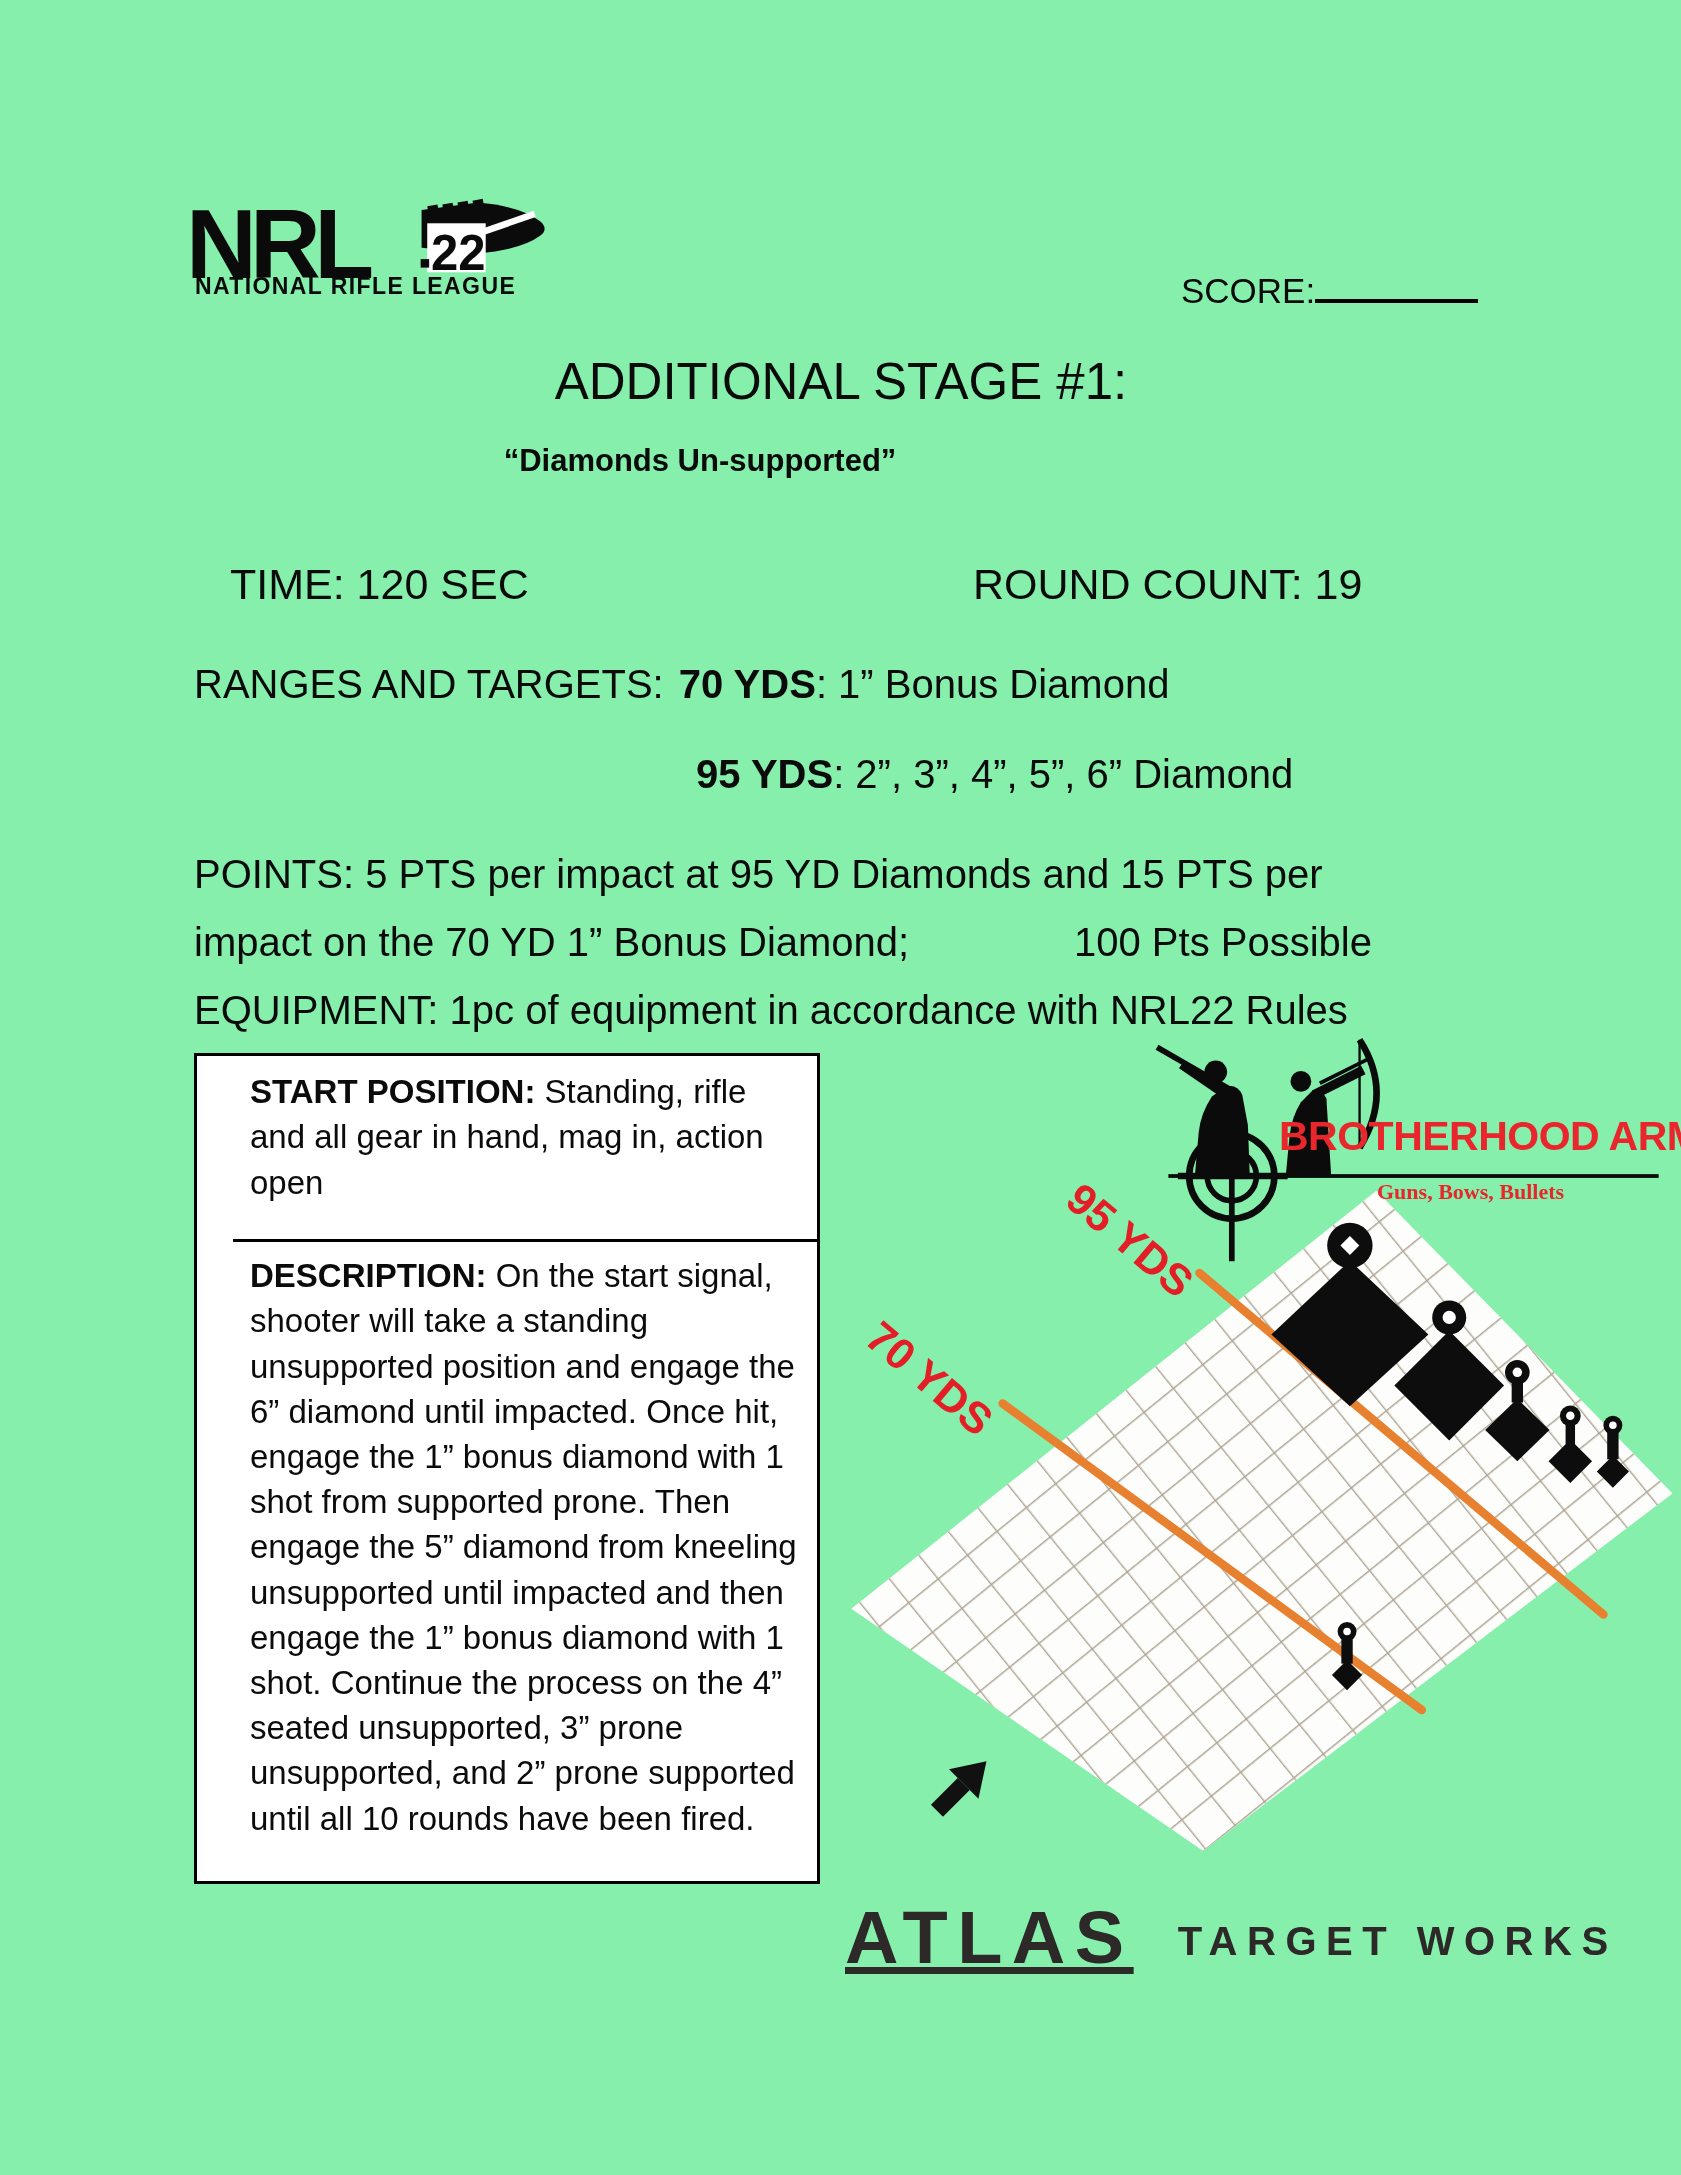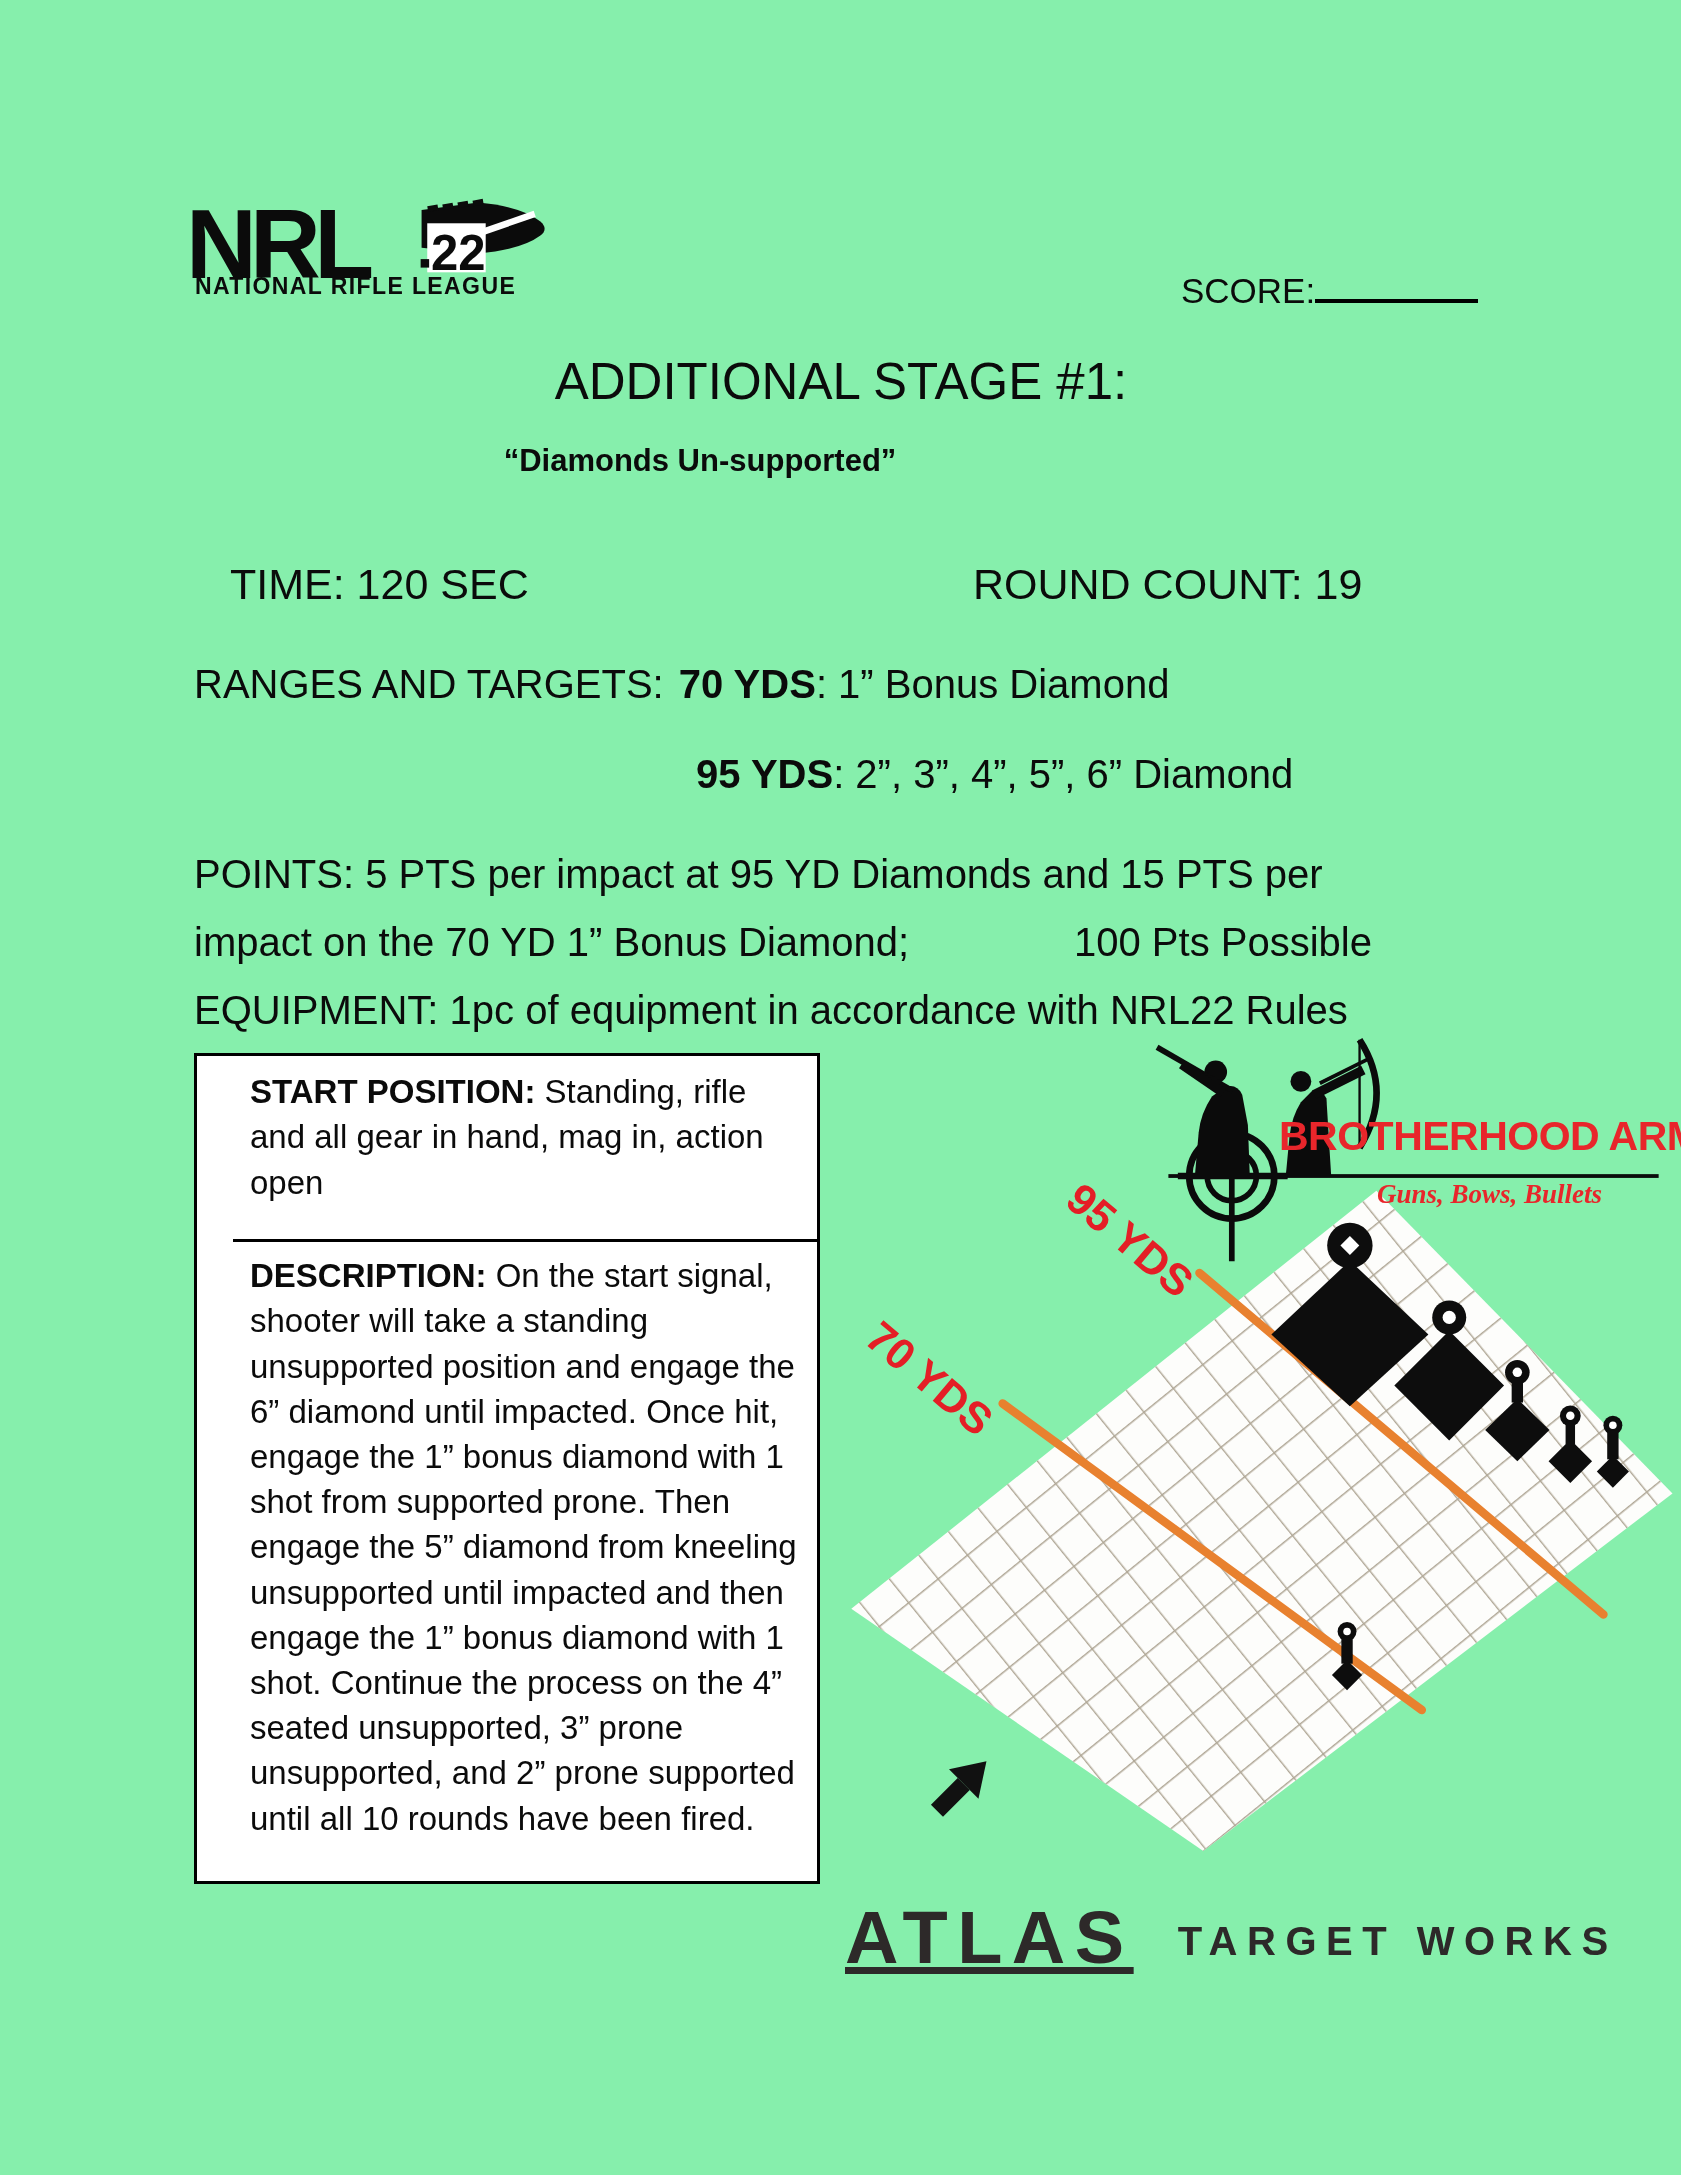--- a/index.html
+++ b/index.html
@@ -22,21 +22,21 @@
 
   
   .info-box { width:626px; height:831px; border:3.8px solid #000; background:#fff; }
   .info-box .sect1 { padding:13.2px 19px 34px 17px; border-bottom:3.8px solid #000; }
   .info-box .sect2 { padding:11.4px 19px 9.5px 17px; }
   .box-text { font-size:33px; line-height:1.37;margin-left:36px; }
   .box-text b { font-weight:700; }
 
   
   .brand-name { font-size:41px; font-weight:700; letter-spacing:-0.5px; color:#e8262b; white-space:nowrap; }
-  .brand-tag { font-family:"Liberation Serif", serif; font-style:italic; font-weight:700; font-size:27px; color:#e8262b; white-space:nowrap; }
+  .brand-tag { font-family:"Liberation Serif", serif; font-weight:700; font-size:22px; color:#e8262b; white-space:nowrap; }
 
   
   .atlas-row { display:flex; align-items:flex-end; }
   .atlas-word { font-size:74px; font-weight:900; letter-spacing:9.5px; line-height:0.92; color:#2d2929;text-decoration:underline; }
   .atlas-sub { font-size:40px; font-weight:700; letter-spacing:9.5px; color:#2d2929; margin-left:44px; padding-bottom:7.6px; white-space:nowrap; }
 </style>
 </head>
 <body>
 
 <div class="page">

